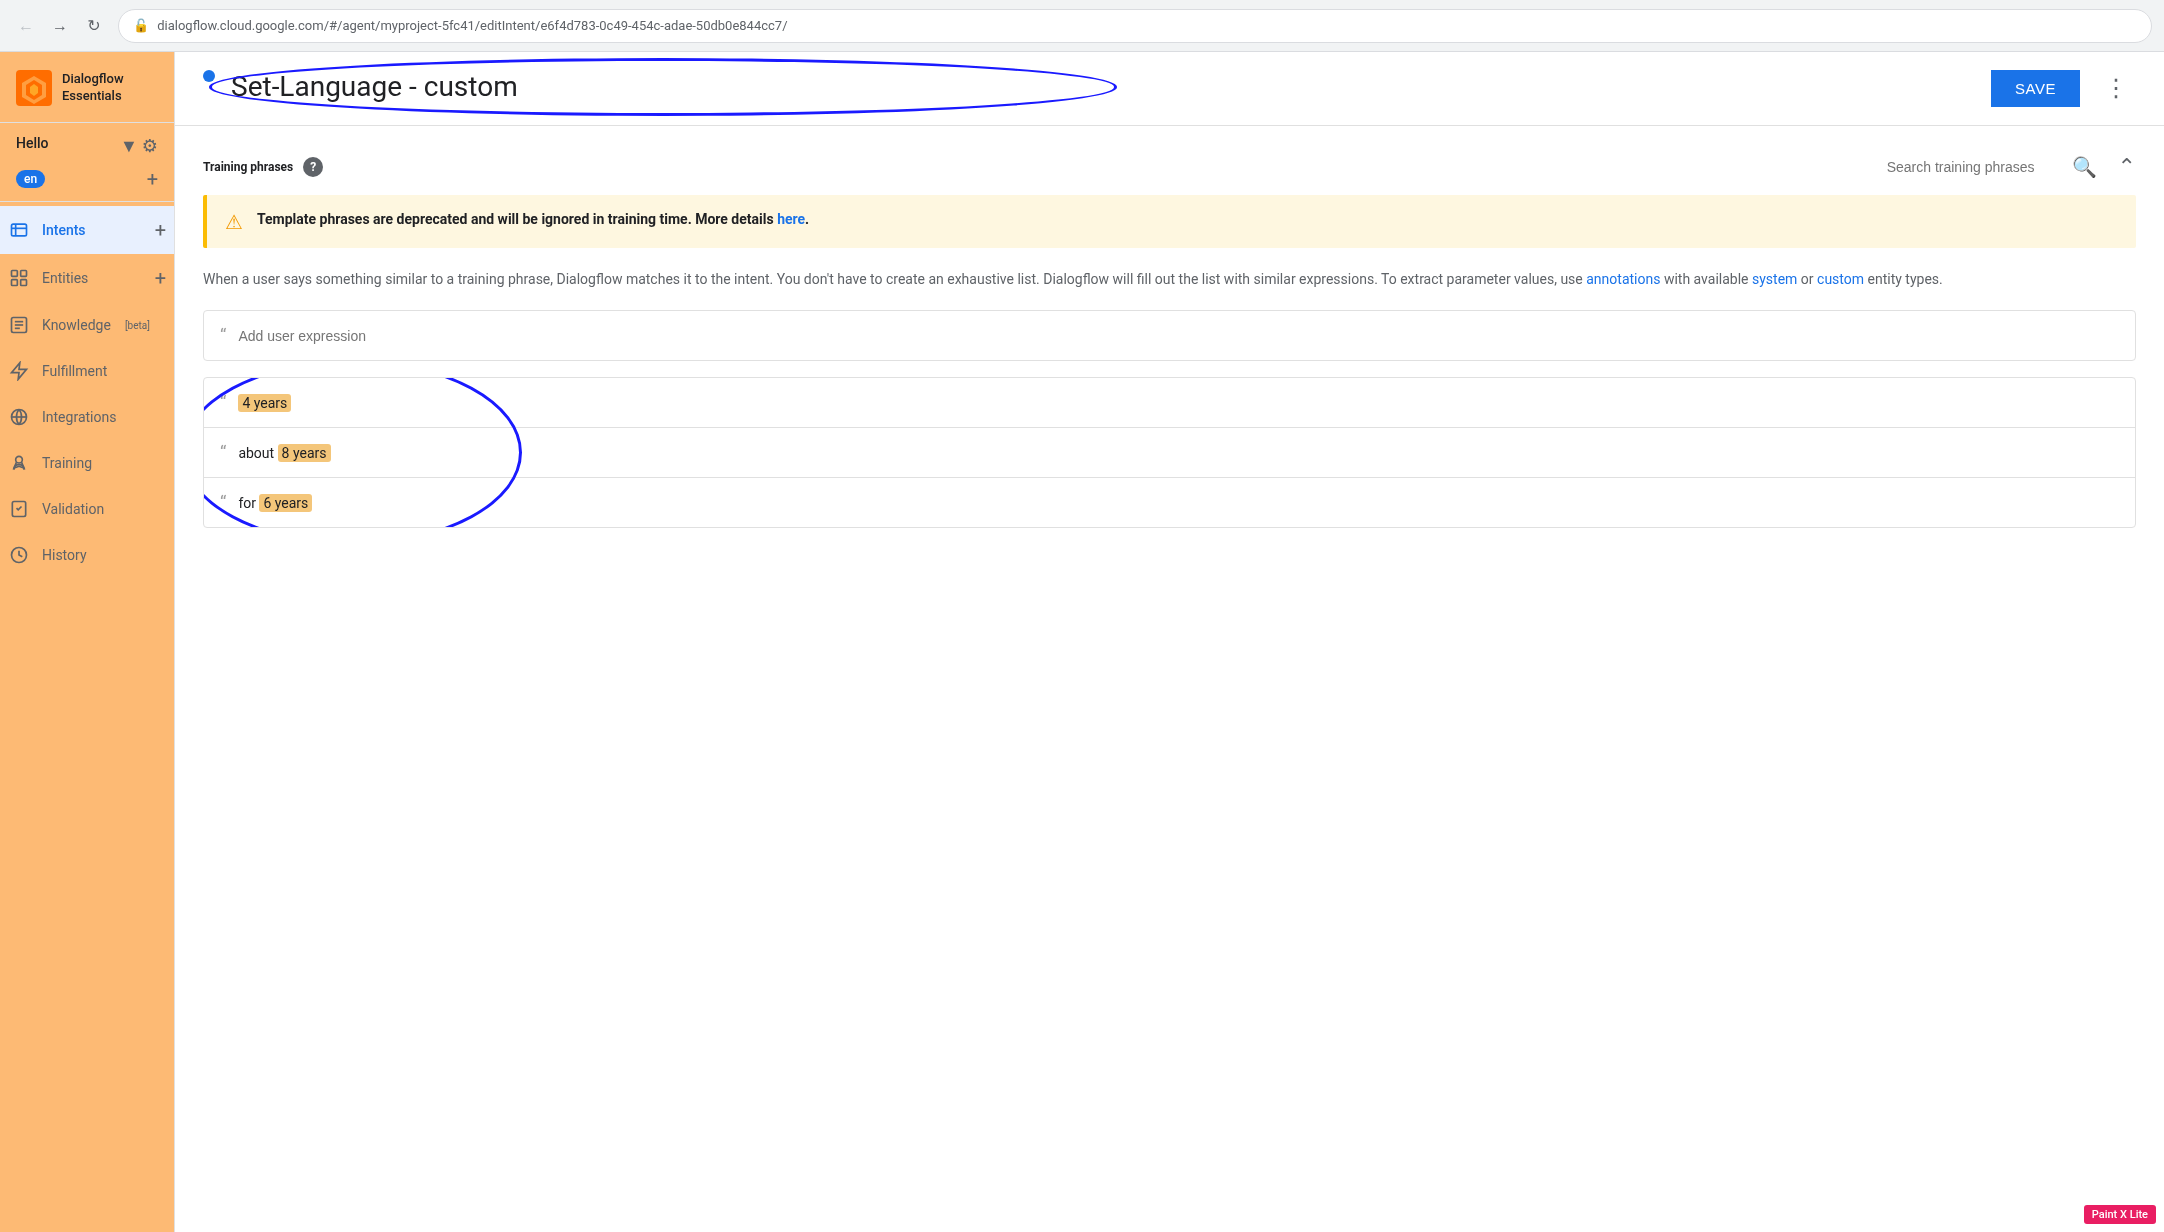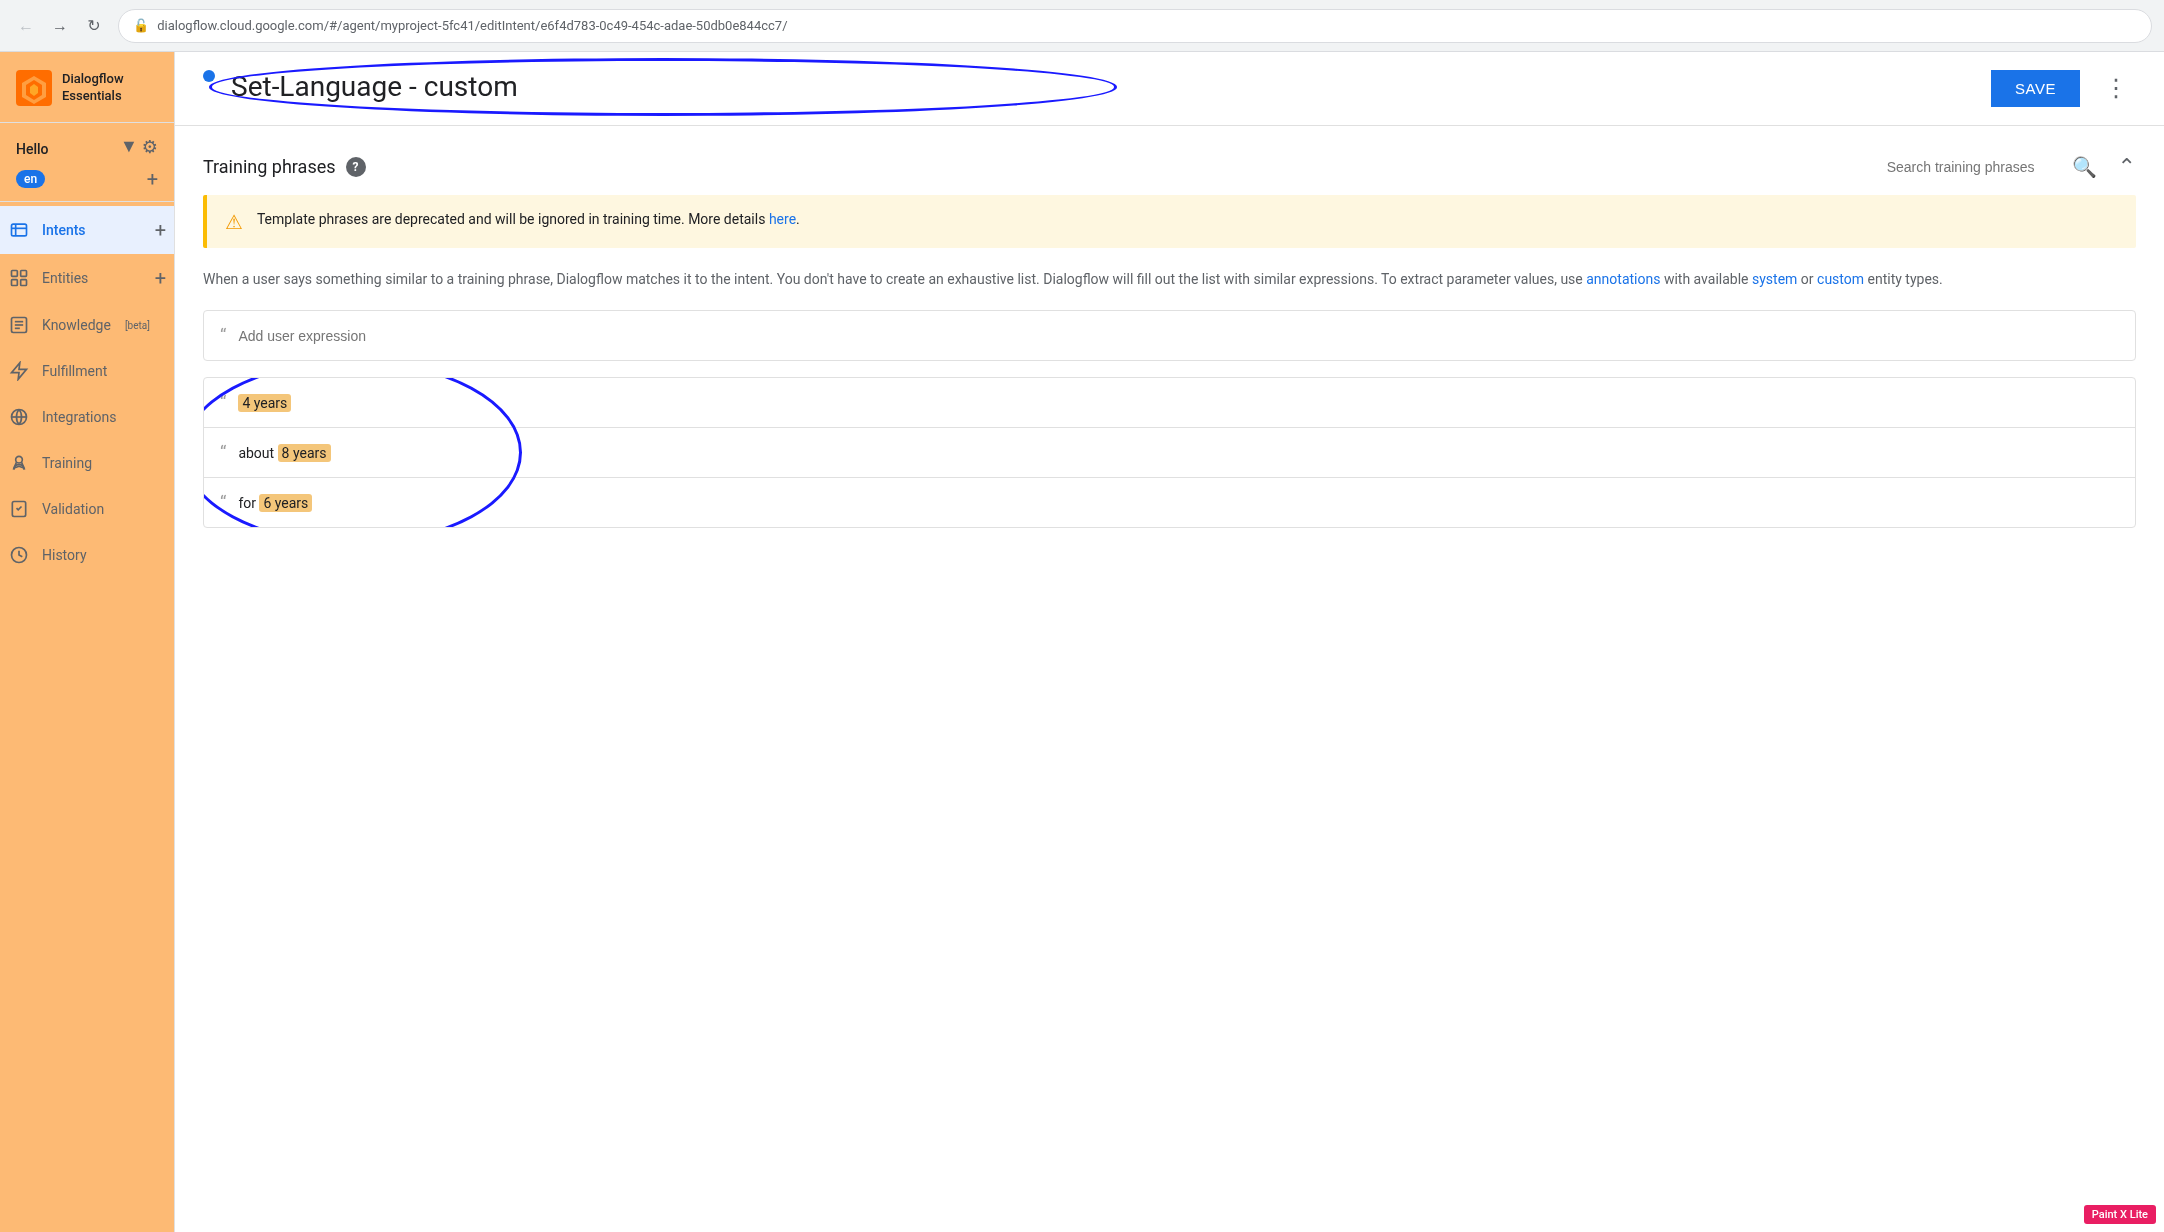--- a/index.html
+++ b/index.html
@@ -41,21 +41,21 @@
     .sidebar-logo {
       display: flex; align-items: center; gap: 10px; padding: 18px 16px 16px;
       border-bottom: 1px solid #e0e0e0;
     }
     .logo-icon {
       width: 36px; height: 36px; flex-shrink: 0;
     }
     .logo-text { font-size: 13px; font-weight: 500; color: #202124; line-height: 1.3; }
 
     .agent-selector {
-      display: flex; align-items: flex-end; justify-content: space-between;
+      display: flex; align-items: flex-start; justify-content: space-between;
       padding: 12px 16px 4px; gap: 4px;
     }
     .agent-name { font-size: 14px; color: #202124; font-weight: 500; flex: 1; }
     .agent-dropdown { cursor: pointer; color: #5f6368; font-size: 18px; }
     .agent-settings { cursor: pointer; color: #5f6368; font-size: 18px; }
 
     .lang-row {
       display: flex; align-items: center; gap: 8px; padding: 6px 16px 10px;
     }
     .lang-badge {
@@ -106,21 +106,21 @@
     }
     .header-more { color: #5f6368; font-size: 24px; cursor: pointer; padding: 4px 8px; }
 
     
     .content-area { padding: 28px 28px 0; }
 
     
     .section-header {
       display: flex; align-items: center; gap: 10px; margin-bottom: 16px;
     }
-    .section-title { font-size: 18px; font-weight: 400; color: #202124; text-align: center; }
+    .section-title { font-size: 12px; font-weight: 700; color: #202124; text-align: center; }
     .section-help {
       width: 20px; height: 20px; background: #5f6368; border-radius: 50%;
       display: flex; align-items: center; justify-content: center;
       color: #fff; font-size: 12px; font-weight: 700; cursor: pointer;
     }
     .section-search-area { margin-left: auto; display: flex; align-items: center; gap: 20px; }
     .search-input-wrapper {
       display: flex; align-items: center; gap: 6px;
     }
     .search-input {
@@ -130,21 +130,21 @@
     .search-icon { color: #5f6368; font-size: 20px; cursor: pointer; }
     .collapse-btn { color: #5f6368; font-size: 22px; cursor: pointer; }
 
     
     .warning-banner {
       background: #fef7e0; border-left: 4px solid #fbbc04;
       padding: 14px 18px; margin-bottom: 20px; display: flex; align-items: flex-start; gap: 14px;
       border-radius: 2px;
     }
     .warning-icon { color: #f29900; font-size: 20px; flex-shrink: 0; margin-top: 1px; }
-    .warning-text { font-size: 14px; color: #202124; line-height: 1.5; }
+    .warning-text { font-size: 14px; color: #202124; line-height: 1.5; font-weight: bold; }
     .warning-link { color: #1a73e8; text-decoration: none; }
 
     
     .info-text {
       font-size: 14px; color: #5f6368; line-height: 1.6; margin-bottom: 20px;
     }
     .info-link { color: #1a73e8; text-decoration: none; }
 
     
     .expression-input-row {

